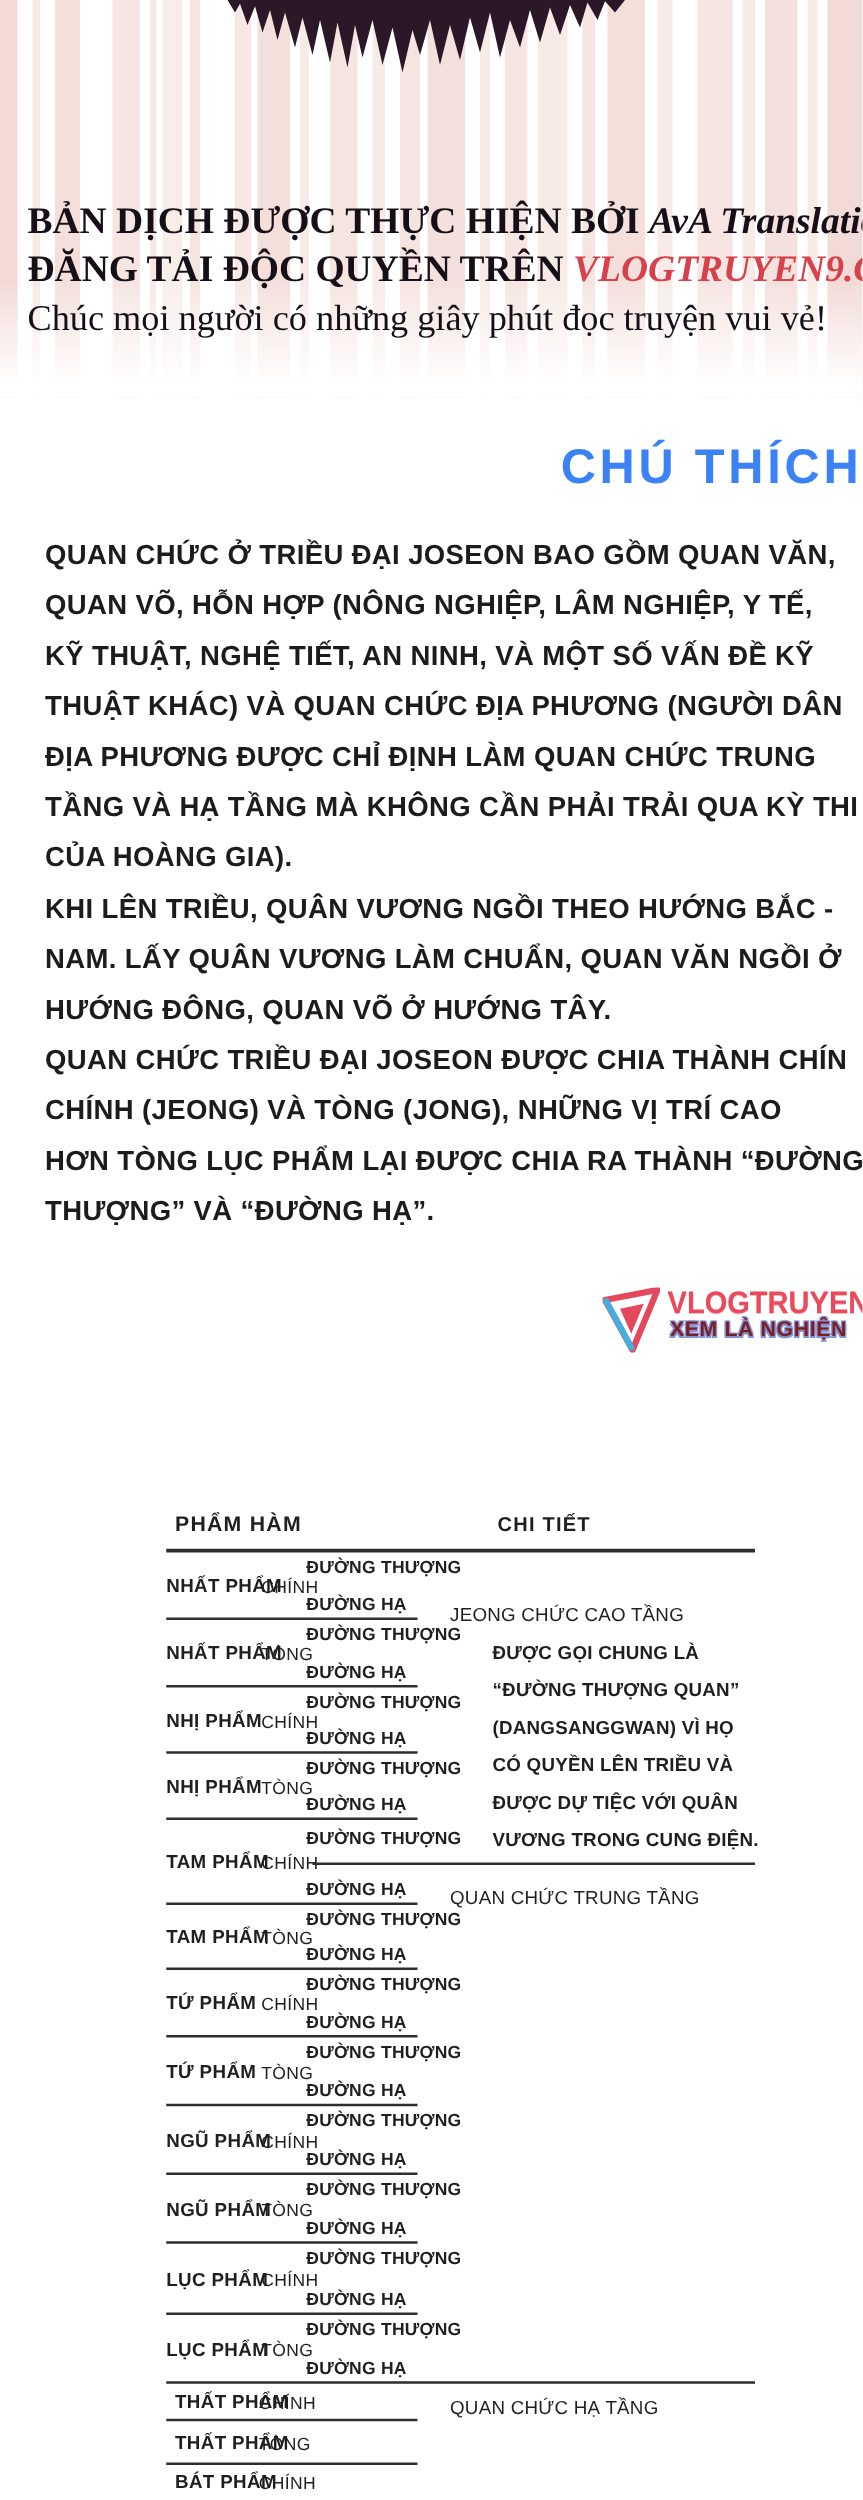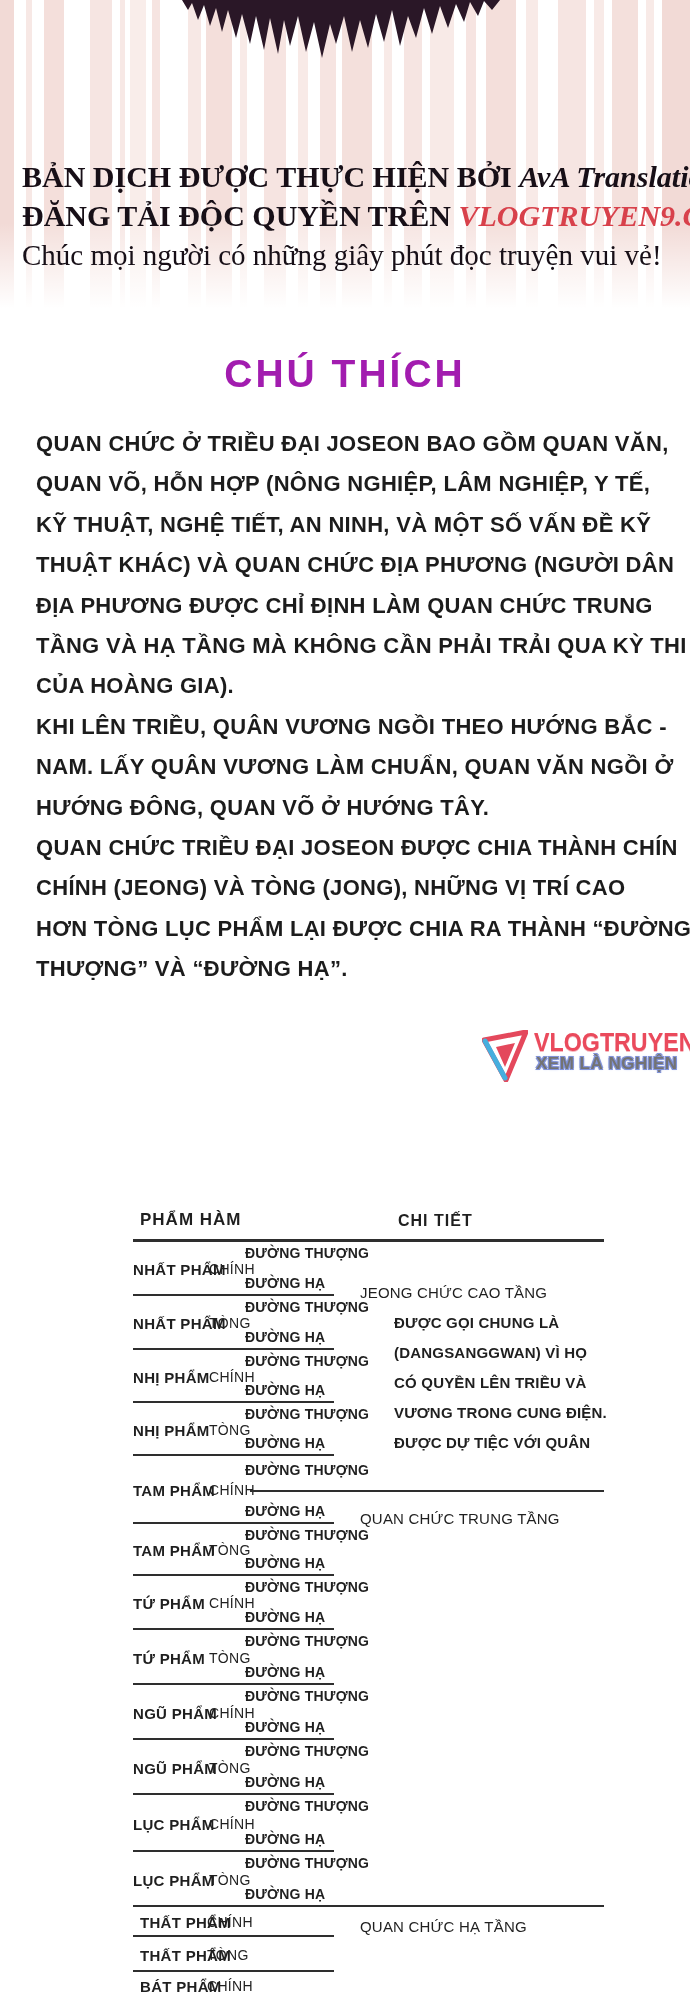--- a/index.html
+++ b/index.html
@@ -44,33 +44,33 @@
   
   .credits{position:absolute;left:22px;top:158px;width:650px;
     font-family:"Liberation Serif", serif;color:#170f17;}
   .credit-line{position:absolute;left:0;white-space:nowrap;}
   .c1{top:2px;  font-size:30px;font-weight:bold;}
   .c2{top:41px; font-size:30px;font-weight:bold;}
   .c3{top:81px; font-size:29px;font-weight:normal;}
   .brand{font-style:italic;font-weight:bold;}
   .site{font-style:italic;font-weight:bold;color:#d8414b;}
   
-  .note-title{position:absolute;left:0;top:352px;width:100%;text-align:center;
-    font-size:39px;font-weight:bold;letter-spacing:3px;color:#a21caf;}
+  .note-title{position:absolute;left:0;top:352px;width:100%;text-align:right;
+    font-size:39px;font-weight:bold;letter-spacing:3px;color:#3b82f6;}
   .note-body{position:absolute;left:36px;top:424px;width:622px;
     font-size:22px;font-weight:bold;line-height:40.4px;letter-spacing:.3px;color:#1c1c1c;}
   .note-body div{white-space:nowrap;}
   
   .logo{position:absolute;left:482px;top:1028px;width:206px;height:56px;}
   .logo-icon{position:absolute;left:0;top:2px;}
   .logo-text{position:absolute;left:52px;top:0;font-weight:bold;font-size:25px;
     letter-spacing:0px;color:#ea4a5c;white-space:nowrap;transform:scaleX(.93);transform-origin:left;
     text-shadow:0 1px 0 #f6b9c0;}
   .logo-tagline{position:absolute;left:54px;top:26px;font-weight:bold;font-size:17px;
-    white-space:nowrap;color:#737373;letter-spacing:.5px;
+    white-space:nowrap;color:#7f1d1d;letter-spacing:.5px;
     text-shadow:-1px -1px 0 #8092d8,1px -1px 0 #8092d8,-1px 1px 0 #8092d8,1px 1px 0 #8092d8,0 0 3px #aab7e8;}
   
   .thead-1{position:absolute;left:140px;top:1210px;font-size:17px;font-weight:bold;letter-spacing:1px;}
   .thead-2{position:absolute;left:398px;top:1212px;font-size:16px;font-weight:bold;letter-spacing:1px;}
   .hrule{position:absolute;background:#2e2e2e;height:2px;}
   .head-rule{left:133px;top:1239px;width:471px;height:3px;}
   .trow{position:absolute;left:133px;width:471px;}
   .trow .rank{position:absolute;left:0;top:50%;transform:translateY(-50%);
     font-size:15px;font-weight:bold;white-space:nowrap;letter-spacing:.3px;}
   .trow .grade{position:absolute;left:76px;top:50%;transform:translateY(-50%);
@@ -234,20 +234,21 @@
 </div>
 <div class="trow simple" style="top:1972px;height:28px">
   <span class="rank">BÁT PHẨM</span>
   <span class="grade">CHÍNH</span>
 </div>
 
 <div class="tnotes">
   <div class="note-high">
     <div>JEONG CHỨC CAO TẦNG</div>
     <div class="b">ĐƯỢC GỌI CHUNG LÀ</div>
+    <div class="b">“ĐƯỜNG THƯỢNG QUAN”</div>
     <div class="b">(DANGSANGGWAN) VÌ HỌ</div>
     <div class="b">CÓ QUYỀN LÊN TRIỀU VÀ</div>
+    <div class="b">ĐƯỢC DỰ TIỆC VỚI QUÂN</div>
     <div class="b">VƯƠNG TRONG CUNG ĐIỆN.</div>
-    <div class="b">ĐƯỢC DỰ TIỆC VỚI QUÂN</div>
   </div>
   <div class="note-mid">QUAN CHỨC TRUNG TẦNG</div>
   <div class="note-low">QUAN CHỨC HẠ TẦNG</div>
 </div>
 
 </body></html>

